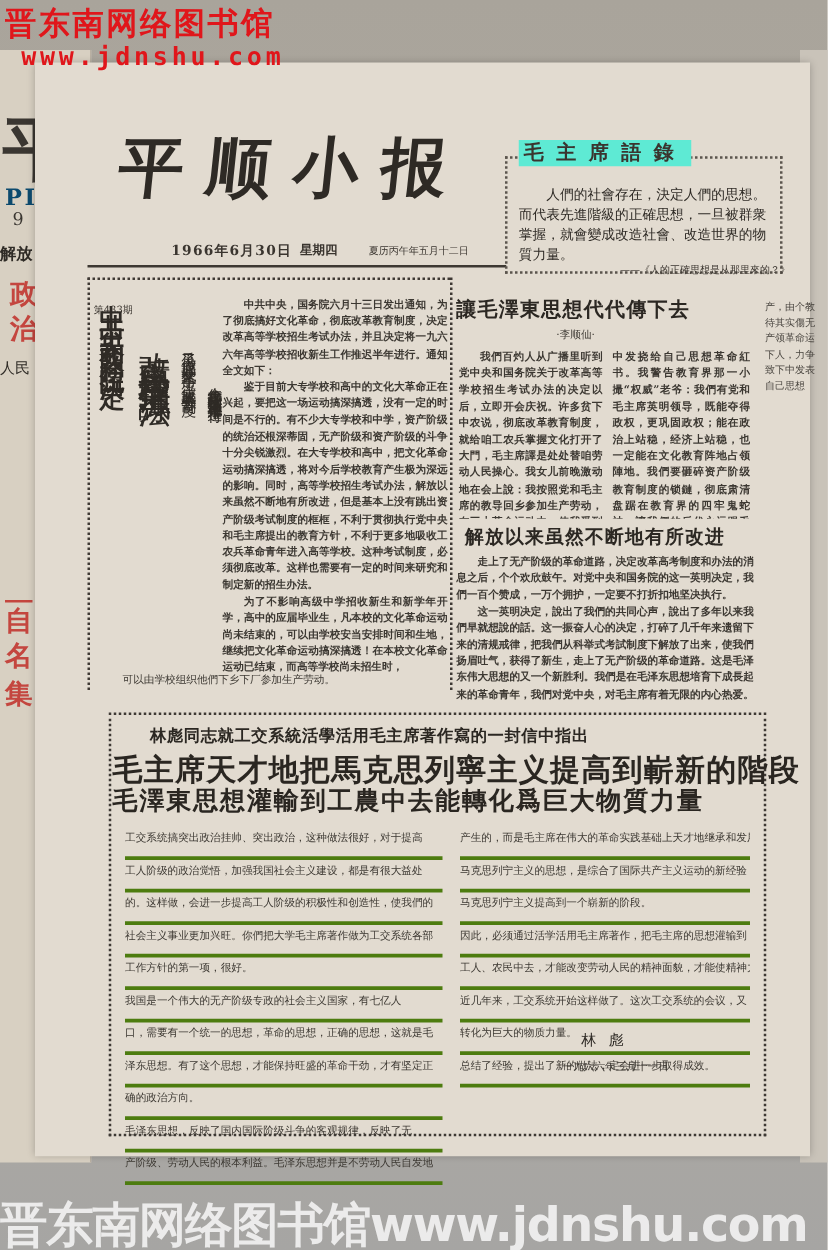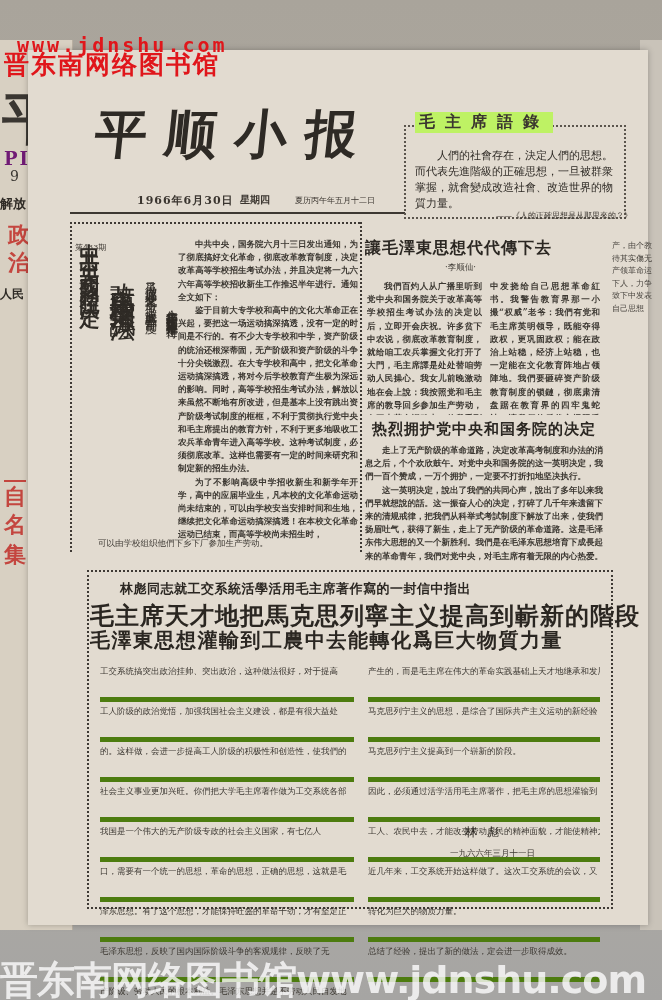--- a/index.html
+++ b/index.html
@@ -3,42 +3,42 @@
 <meta charset="utf-8">
 <style>
   html,body{margin:0;padding:0;}
   body{width:662px;height:1000px;overflow:hidden;position:relative;
        background:linear-gradient(180deg,#a9a49b 0%,#b3ada3 60%,#a6a5a3 100%);
        font-family:"DejaVu Serif",serif;color:#2b2824;}
   .abs{position:absolute;}
   
   .under{left:0;top:40px;width:72px;height:890px;background:#d8d0c2;border-right:1px solid #b9b0a2;}
   .under .big{left:2px;top:42px;font-size:56px;font-weight:bold;color:#3a3631;font-family:"DejaVu Serif",serif;}
-  .under .pi{left:4px;top:108px;font-size:18px;color:#701a75;font-weight:bold;letter-spacing:2px;}
+  .under .pi{left:4px;top:108px;font-size:18px;color:#0c4a6e;font-weight:bold;letter-spacing:2px;}
   .under .nine{left:10px;top:128px;font-size:14px;color:#3a3631;letter-spacing:10px;}
   .under .red{color:#c4463f;font-weight:bold;}
   .under .tiny{font-size:9px;line-height:12px;color:#4a4640;}
   
   .sheet{left:28px;top:50px;width:620px;height:875px;background:#e2dbd0;
          box-shadow:0 0 6px rgba(0,0,0,0.25);}
   .sheet-shadow{left:640px;top:40px;width:22px;height:890px;background:#c9c3b9;}
   
-  .wm-top-cn{left:4px;top:2px;font-size:25px;font-weight:bold;color:#e0161b;letter-spacing:2px;font-family:"DejaVu Sans",sans-serif;margin-top:46px;}
+  .wm-top-cn{left:4px;top:2px;font-size:25px;font-weight:bold;color:#e0161b;letter-spacing:2px;font-family:"DejaVu Sans",sans-serif;}
   .wm-top-url{left:17px;top:33px;font-size:20px;font-weight:bold;color:#e0161b;letter-spacing:3px;font-family:"DejaVu Sans Mono",monospace;}
   .wm-bottom{left:0;top:955px;font-size:38px;font-weight:bold;color:rgba(255,255,255,0.78);
              font-family:"DejaVu Sans",sans-serif;white-space:nowrap;letter-spacing:-1px;}
   
   .masthead{left:95px;top:100px;font-size:52px;font-weight:bold;letter-spacing:18px;color:#2e2a25;
             font-family:"DejaVu Serif",serif;transform:skewX(-6deg);}
   .dateline{left:75px;top:194px;font-size:10px;color:#3a352f;width:320px;}
   .dateline span{position:absolute;white-space:nowrap;}
   .rule{height:0;border-top:2px solid #3d3832;}
   
   .quotebox{left:404px;top:125px;width:218px;height:90px;border:2px dotted #5b554d;}
-  .quote-title{left:415px;top:112px;font-size:16px;letter-spacing:10px;font-weight:bold;color:#3a352f;background:#bef264;padding:0 4px;}
+  .quote-title{left:415px;top:112px;font-size:16px;letter-spacing:10px;font-weight:bold;color:#3a352f;background:#5eead4;padding:0 4px;}
   .quote-text{left:415px;top:148px;width:205px;font-size:11px;line-height:16px;color:#2e2a25;text-indent:2em;}
   .quote-src{left:460px;top:210px;font-size:8px;color:#3a352f;margin-left:36px;}
   
   .chain-v{border-left:2px dotted #3e3934;}
   .chain-h{border-top:2px dotted #3e3934;}
   
   .vcol{writing-mode:vertical-rl;white-space:nowrap;font-weight:bold;color:#2f2b26;}
   .vh1{left:77px;top:228px;font-size:20px;letter-spacing:7px;}
   .vh2{left:106px;top:262px;font-size:26px;letter-spacing:3px;font-weight:normal;}
   .vh3{left:142px;top:272px;font-size:12px;letter-spacing:2px;font-weight:normal;}
@@ -54,37 +54,37 @@
   .colR2{left:490px;top:280px;width:110px;}
   .colR3{left:612px;top:240px;width:40px;font-size:8px;line-height:12.5px;color:#4a4640;}
   .hl-right2{left:372px;top:420px;font-size:15px;font-weight:bold;color:#2b2722;letter-spacing:1px;font-family:"DejaVu Sans",sans-serif;}
   .colR4{left:365px;top:444px;width:238px;}
   .colR4 p{margin:0;text-indent:2em;}
   
   .box2{left:87px;top:570px;width:522px;height:335px;border:2px dotted #3e3934;}
   .lead{left:120px;top:580px;font-size:13px;font-weight:bold;letter-spacing:0.5px;color:#2b2722;font-family:"DejaVu Sans",sans-serif;}
   .big1{left:90px;top:600px;font-size:24px;font-weight:bold;letter-spacing:1px;color:#2a2621;font-family:Liberation Sans, sans-serif;white-space:nowrap;}
   .big2{left:90px;top:627px;font-size:20px;font-weight:bold;letter-spacing:1.5px;color:#2a2621;font-family:"DejaVu Serif",serif;white-space:nowrap;}
-  .lines p{margin:0;padding:3px 0 20px;border-bottom:5px solid #4d7c0f;font-size:8.5px;line-height:12px;color:#3c3832;white-space:nowrap;overflow:hidden;}
+  .lines p{margin:0;padding:3px 0 8px;border-bottom:3px solid #4d7c0f;font-size:8.5px;line-height:12px;color:#3c3832;white-space:nowrap;overflow:hidden;}
   .lcol{left:100px;top:662px;width:254px;}
   .rcol{left:368px;top:662px;width:232px;}
   .sig{left:465px;top:824px;font-size:12px;letter-spacing:10px;color:#2e2a25;}
   .sigdate{left:450px;top:848px;font-size:8.5px;color:#3c3832;}
 </style>
 </head>
 <body>
 
 <div class="abs under">
   <div class="abs big">平</div>
   <div class="abs pi">PI</div>
   <div class="abs nine">9</div>
   <div class="abs tiny" style="left:0;top:158px;font-size:13px;font-weight:bold;color:#2f2b26;">解放</div>
   <div class="abs red" style="left:8px;top:180px;font-size:22px;">政</div>
   <div class="abs red" style="left:8px;top:208px;font-size:22px;">治</div>
-  <div class="abs tiny" style="left:0;top:248px;font-size:12px;font-weight:bold;color:#2f2b26;">人民</div>
+  <div class="abs tiny" style="left:0;top:248px;font-size:12px;font-weight:normal;color:#2f2b26;">人民</div>
   <div class="abs red" style="left:4px;top:440px;font-size:22px;border-top:2px solid #c4463f;">自</div>
   <div class="abs red" style="left:4px;top:470px;font-size:22px;">名</div>
   <div class="abs red" style="left:4px;top:500px;font-size:22px;">集</div>
 </div>
 
 <div class="abs sheet-shadow"></div>
 <div class="abs sheet"></div>
 
 <div class="abs masthead">平顺小报</div>
 <div class="abs dateline">
@@ -115,39 +115,41 @@
   <p>为了不影响高级中学招收新生和新学年开学，高中的应届毕业生，凡本校的文化革命运动尚未结束的，可以由学校安当安排时间和生地，继续把文化革命运动搞深搞透！在本校文化革命运动已结束，而高等学校尚未招生时，</p>
 </div>
 <div class="abs footline">可以由学校组织他們下乡下厂参加生产劳动。</div>
 
 <div class="abs hl-right">讓毛澤東思想代代傳下去</div>
 <div class="abs byline">·李顺仙·</div>
 <div class="abs body-text colR1" style="height:135px;overflow:hidden;text-indent:2em;">我們百灼人从广播里听到党中央和国务院关于改革高等学校招生考试办法的决定以后，立即开会庆祝。许多贫下中农说，彻底改革教育制度，就给咱工农兵掌握文化打开了大門，毛主席譯是处处替咱劳动人民操心。我女儿前晚激动地在会上說：我按照党和毛主席的教导回乡参加生产劳动，在三大革命运动中，使我受到党的教育最好的一課。今后我要更好地学習毛主席著作，按好毛澤东思想的</div>
 <div class="abs body-text colR2" style="height:135px;overflow:hidden;">中发挠给自己思想革命紅书。我警告教育界那一小撮“权威”老爷：我們有党和毛主席英明领导，既能夺得政权，更巩固政权；能在政治上站稳，经济上站稳，也一定能在文化教育阵地占领陣地。我們要砸碎资产阶级教育制度的锁鏈，彻底肃清盘踞在教育界的四牢鬼蛇神，讓我們的后代永远跟毛主席走，讓伟大的毛泽东思想一代一代传下去，保证我們的革命江山永不变色！</div>
 <div class="abs colR3" style="height:180px;overflow:hidden;">产，由个教待其实傷无产领革命运下人，力争致下中发表自己思想</div>
 
-<div class="abs hl-right2">热烈拥护党中央和国务院的决定</div>
+<div class="abs hl-right2">解放以来虽然不断地有所改进</div>
 <div class="abs body-text colR4" style="height:118px;overflow:hidden;">
   <p>走上了无产阶级的革命道路，决定改革高考制度和办法的消息之后，个个欢欣鼓午。对党中央和国务院的这一英明决定，我們一百个赞成，一万个拥护，一定要不打折扣地坚决执行。</p>
   <p>这一英明决定，說出了我們的共同心声，說出了多年以来我們早就想說的話。这一振奋人心的决定，打碎了几千年来遗留下来的清规戒律，把我們从科举式考試制度下解放了出来，使我們扬眉吐气，获得了新生，走上了无产阶级的革命道路。这是毛泽东伟大思想的又一个新胜利。我們是在毛泽东思想培育下成長起来的革命青年，我們对党中央，对毛主席有着无限的内心热爱。在这場触及人們灵魂的无产阶级文化大革命运动中，我們一定要心怀四个念念不忘，敢于向反对毛泽东思想的“权威”老爷开火，就敢于把一切牛鬼蛇神打倒在地，坚决为保卫毛泽东思想而战斗到底。（一中高六班）</p>
 </div>
 
 <div class="abs box2"></div>
 <div class="abs lead">林彪同志就工交系統活學活用毛主席著作寫的一封信中指出</div>
 <div class="abs big1">毛主席天才地把馬克思列寧主义提高到嶄新的階段</div>
 <div class="abs big2">毛澤東思想灌輸到工農中去能轉化爲巨大物質力量</div>
 
 <div class="abs lines lcol">
   <p>工交系统搞突出政治挂帅、突出政治，这种做法很好，对于提高</p>
   <p>工人阶级的政治觉悟，加强我国社会主义建设，都是有很大益处</p>
   <p>的。这样做，会进一步提高工人阶级的积极性和创造性，使我們的</p>
   <p>社会主义事业更加兴旺。你們把大学毛主席著作做为工交系统各部</p>
+  <p>工作方针的第一项，很好。</p>
   <p>我国是一个伟大的无产阶级专政的社会主义国家，有七亿人</p>
   <p>口，需要有一个统一的思想，革命的思想，正确的思想，这就是毛</p>
   <p>泽东思想。有了这个思想，才能保持旺盛的革命干劲，才有坚定正</p>
+  <p>确的政治方向。</p>
   <p>毛泽东思想，反映了国内国际阶级斗争的客观规律，反映了无</p>
   <p>产阶级、劳动人民的根本利益。毛泽东思想并是不劳动人民自发地</p>
 </div>
 <div class="abs lines rcol">
   <p>产生的，而是毛主席在伟大的革命实践基础上天才地继承和发展了</p>
   <p>马克思列宁主义的思想，是综合了国际共产主义运动的新经验，把</p>
   <p>马克思列宁主义提高到一个崭新的阶段。</p>
   <p>因此，必须通过活学活用毛主席著作，把毛主席的思想灌输到</p>
   <p>工人、农民中去，才能改变劳动人民的精神面貌，才能使精神力量</p>
   <p>近几年来，工交系统开始这样做了。这次工交系统的会议，又</p>

